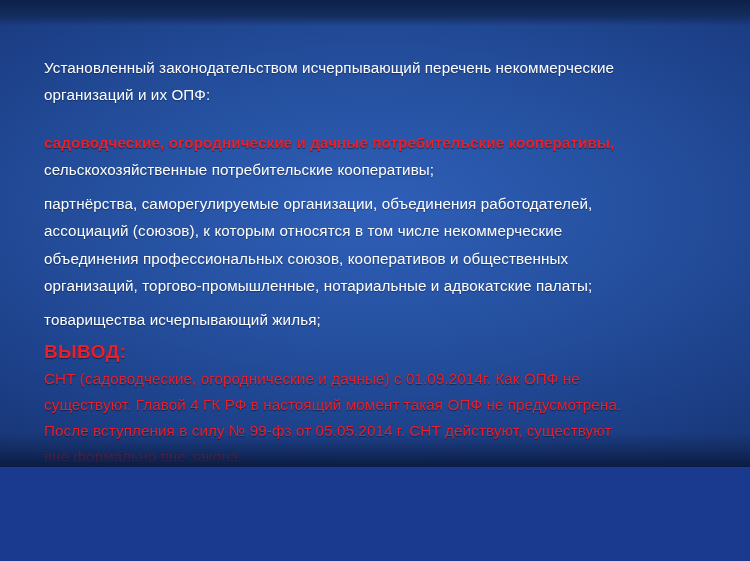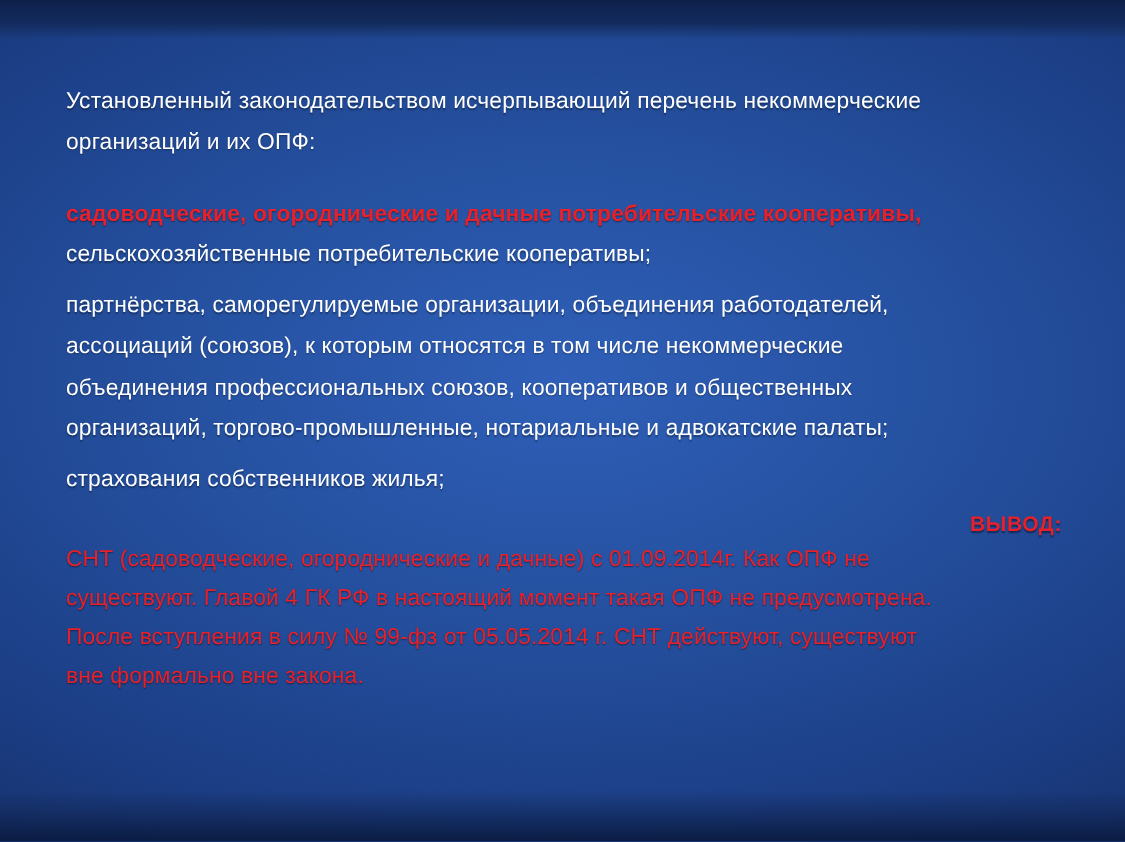--- a/index.html
+++ b/index.html
@@ -9,21 +9,21 @@
   body {
     width: 750px;
     height: 561px;
     overflow: hidden;
     font-family: "Liberation Sans", sans-serif;
     background: #1a3a8f;
   }
   .slide {
     position: relative;
     width: 750px;
-    height: 561px;
+    height: 467px;
     box-sizing: border-box;
     background:
       radial-gradient(ellipse 120% 95% at 50% 45%, #2f5fb8 0%, #25509f 30%, #1c3f87 55%, #16316c 75%, #0f2350 100%);
     overflow: hidden;
   }
   .slide::before {
     content: "";
     position: absolute;
     left: 0; right: 0; top: 0;
     height: 26px;
@@ -57,24 +57,24 @@
     font-weight: bold;
     text-shadow: 0 1px 1px rgba(0,0,0,0.45);
   }
   p.tight {
     margin-bottom: 18px;
   }
   .para-gap {
     height: 7px;
   }
   .conclusion-title {
-    text-align: right;
+    text-align: left;
     color: #e8202a;
     font-weight: bold;
-    font-size: 14px;
+    font-size: 19px;
     margin: 10px 0 4px 0;
     text-shadow: 0 1px 1px rgba(0,0,0,0.45);
     letter-spacing: 0.4px;
   }
   .conclusion-body p {
     color: #e8202a;
     font-weight: normal;
     font-size: 15.2px;
     line-height: 1.58;
     margin: 0 0 2px 0;
@@ -97,21 +97,21 @@
 
     <div class="para-gap"></div>
 
     <p>партнёрства, саморегулируемые организации, объединения работодателей,</p>
     <p>ассоциаций (союзов), к которым относятся в том числе некоммерческие</p>
     <p>объединения профессиональных союзов, кооперативов и общественных</p>
     <p>организаций, торгово-промышленные, нотариальные и адвокатские палаты;</p>
 
     <div class="para-gap"></div>
 
-    <p>страхования собственников жилья;</p>
+    <p>товарищества исчерпывающий жилья;</p>
 
     <div class="conclusion-title">ВЫВОД:</div>
 
     <div class="conclusion-body">
       <p>СНТ (садоводческие, огороднические и дачные) с 01.09.2014г. Как ОПФ не</p>
       <p>существуют. Главой 4 ГК РФ в настоящий момент такая ОПФ не предусмотрена.</p>
       <p>После вступления в силу № 99-фз от 05.05.2014 г. СНТ действуют, существуют</p>
       <p>вне формально вне закона.</p>
     </div>
 

